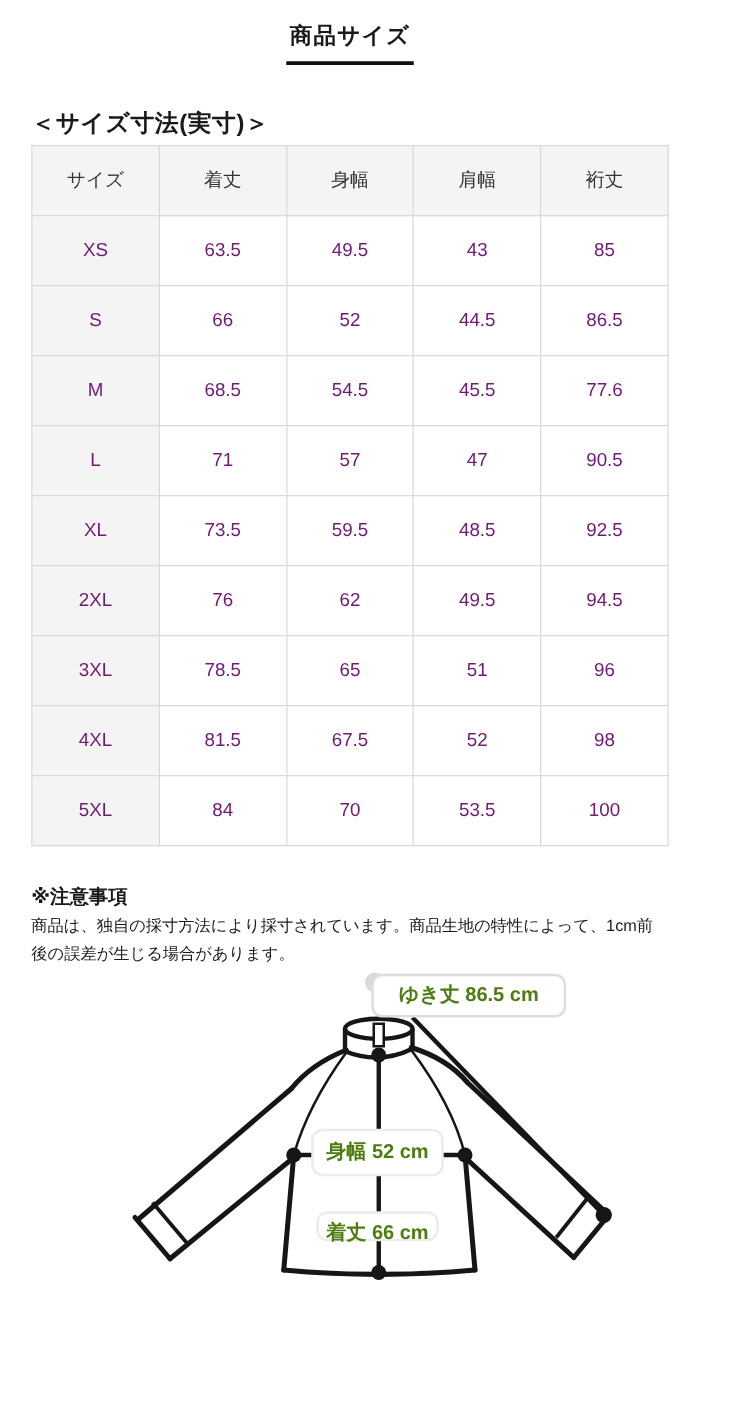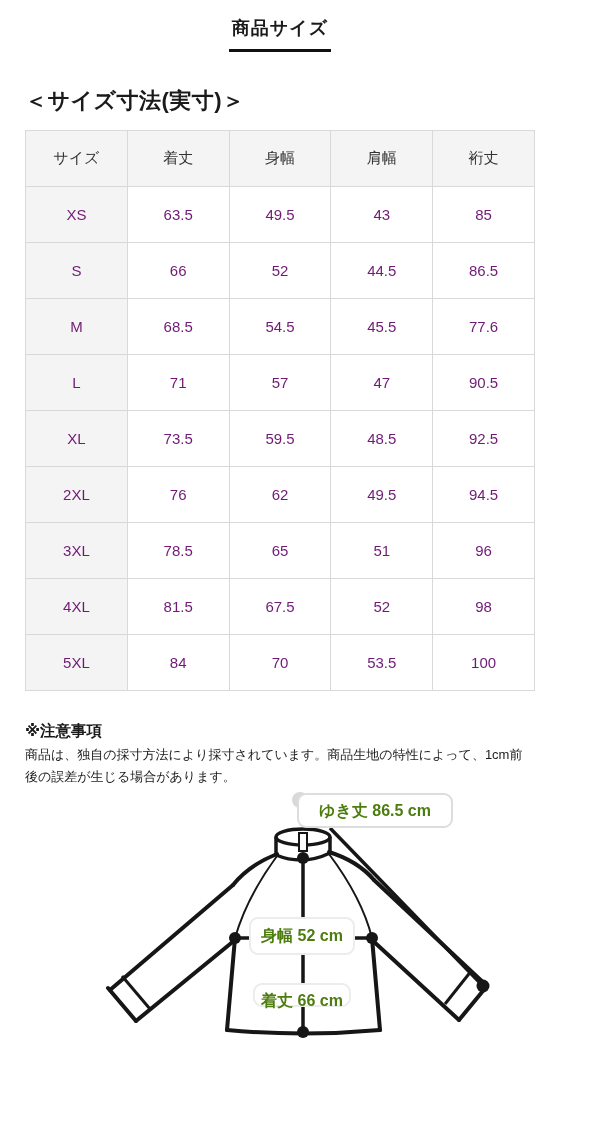--- a/index.html
+++ b/index.html
@@ -22,27 +22,27 @@
     display:inline-block;
     margin:0;
     font-size:18px;
     font-weight:bold;
     letter-spacing:1px;
     padding:0 3px 9px 3px;
     border-bottom:3px solid var(--accent);
   }
   .section-heading{
     margin:34px 0 0 0;
-    font-size:22px;
+    font-size:19px;
     font-weight:bold;
     letter-spacing:.5px;
   }
   table.size-table{
     width:100%;
-    margin-top:14px;
+    margin-top:4px;
     border-collapse:collapse;
     table-layout:fixed;
   }
   .size-table th,.size-table td{
     border:1px solid var(--table-border);
     text-align:center;
     vertical-align:middle;
     font-size:15px;
     font-weight:normal;
     color:#701a75;

